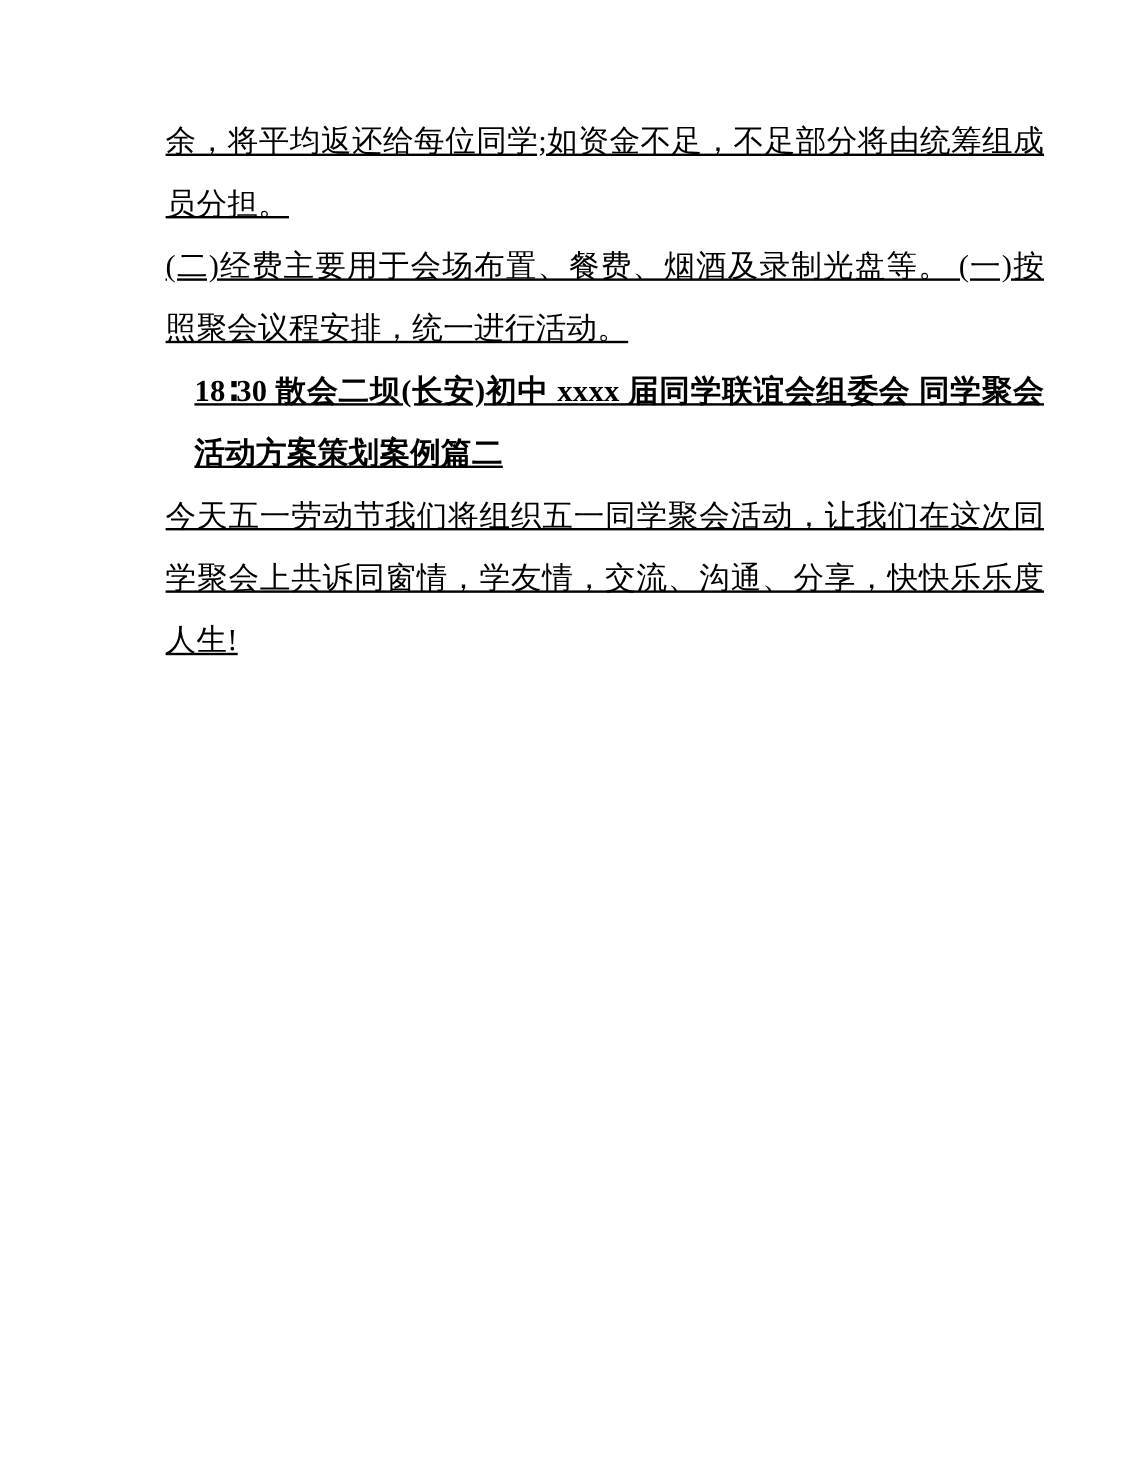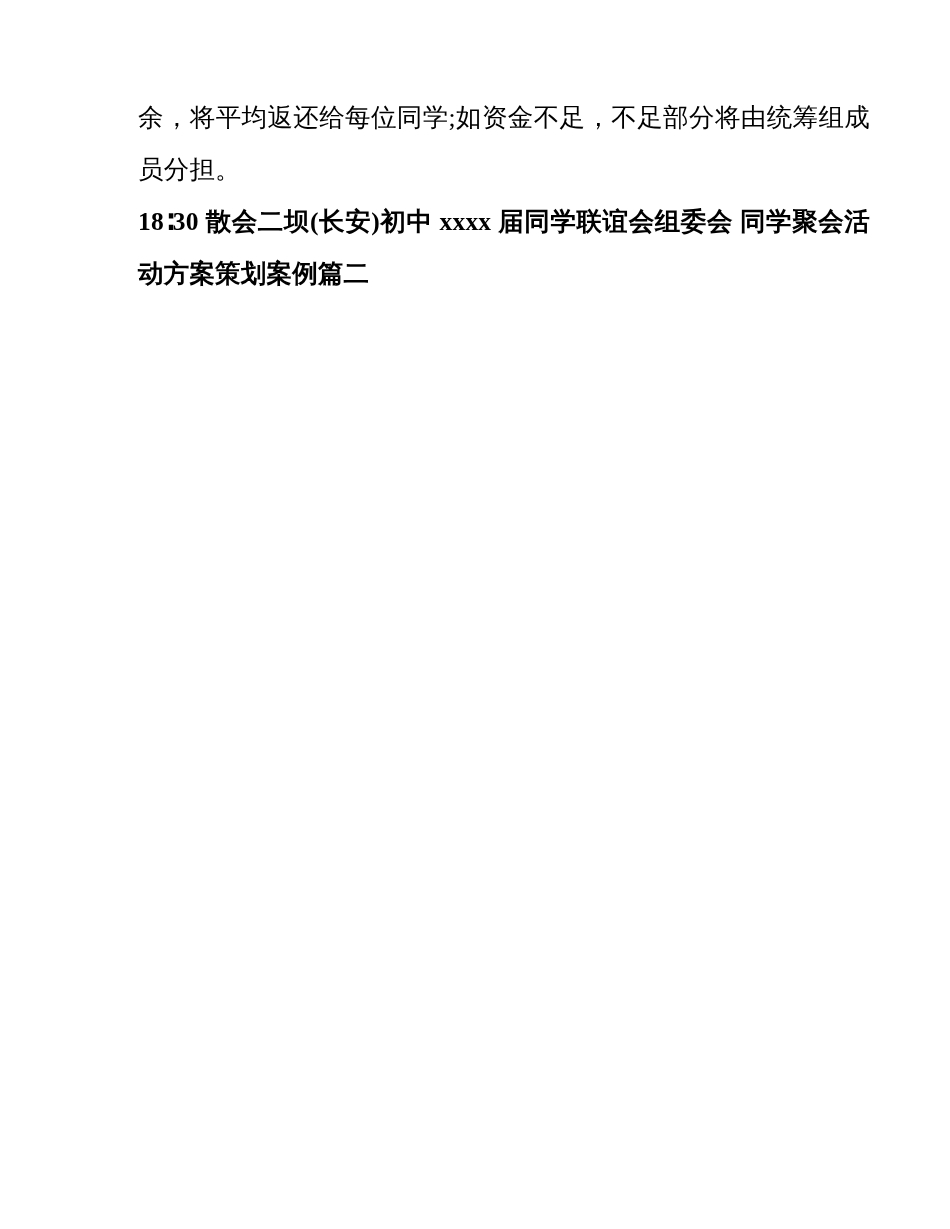--- a/index.html
+++ b/index.html
@@ -13,38 +13,42 @@
     font-family: "Liberation Serif", "DejaVu Serif", serif;
     color: #000000;
     overflow: hidden;
   }
   .page {
     box-sizing: border-box;
     width: 950px;
     height: 1229px;
     padding: 92px 80px 40px 138px;
     background: #ffffff;
+    text-decoration: underline;
   }
   .doc-body {
     display: block;
   }
   p.para {
     margin: 0 0 0 0;
     font-size: 25.5px;
     line-height: 52px;
     text-align: justify;
     text-justify: inter-ideograph;
     letter-spacing: 0.2px;
     word-break: break-all;
   }
   p.para.bold {
     font-weight: bold;
+    margin-left: 24px;
   }
 </style>
 </head>
 <body>
 
 <div class="page">
   <div class="doc-body">
     <p class="para">余，将平均返还给每位同学;如资金不足，不足部分将由统筹组成员分担。</p>
+    <p class="para">(二)经费主要用于会场布置、餐费、烟酒及录制光盘等。 (一)按照聚会议程安排，统一进行活动。</p>
     <p class="para bold">18∶30 散会二坝(长安)初中 xxxx 届同学联谊会组委会 同学聚会活动方案策划案例篇二</p>
+    <p class="para">今天五一劳动节我们将组织五一同学聚会活动，让我们在这次同学聚会上共诉同窗情，学友情，交流、沟通、分享，快快乐乐度人生!</p>
   </div>
 </div>
 
 </body></html>

